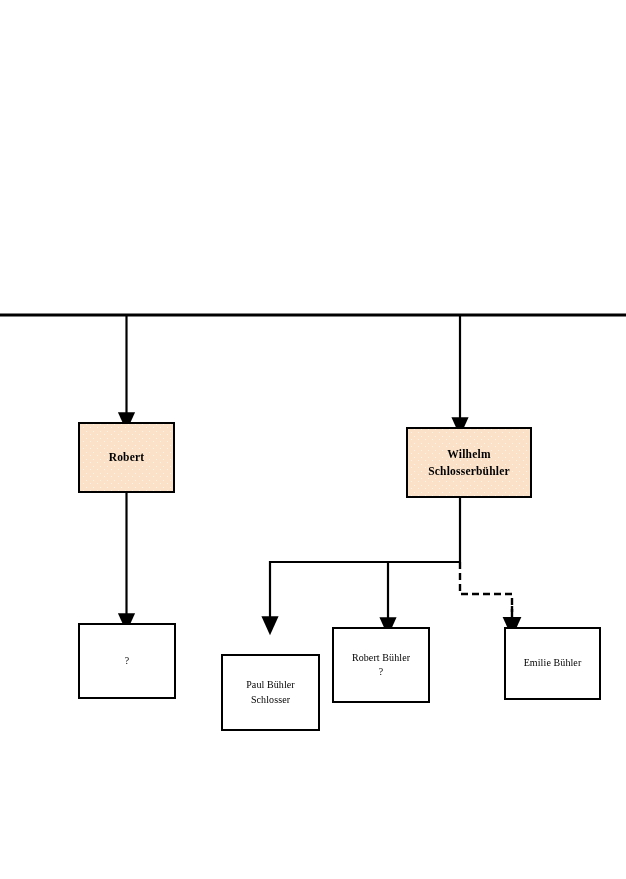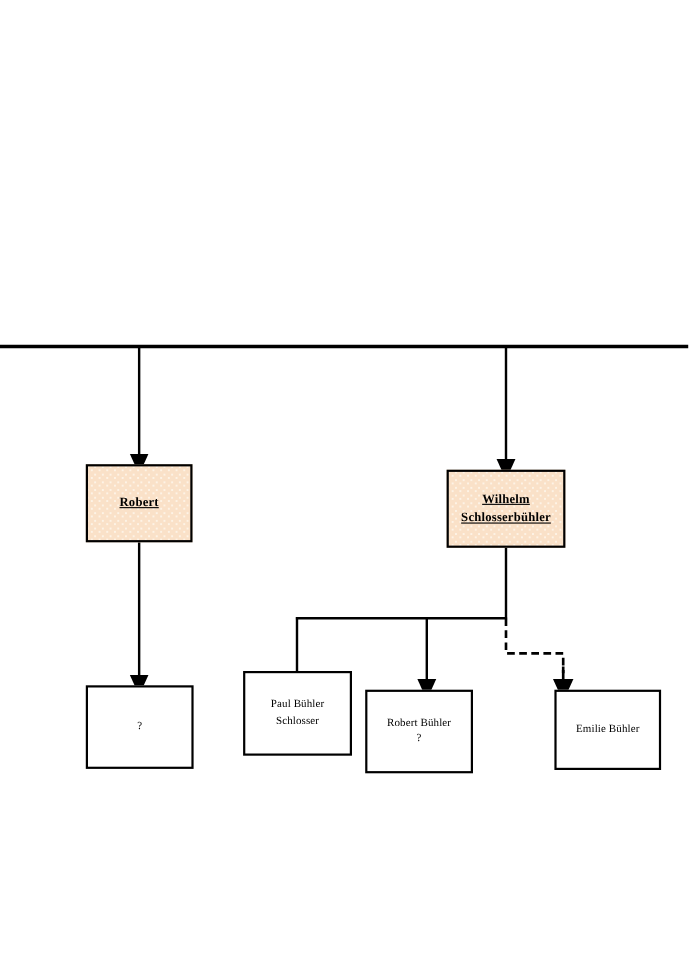--- a/index.html
+++ b/index.html
@@ -37,21 +37,20 @@
     line-height: 1.45;
     color: #000000;
   }
   .node.filled {
     background-color: #fae1c8;
     background-image:
       radial-gradient(#fdf3e6 0.7px, transparent 0.8px),
       radial-gradient(#fdf3e6 0.7px, transparent 0.8px);
     background-size: 7px 7px, 7px 7px;
     background-position: 0 0, 3px 4px;
-    text-decoration: underline;
   }
   .node-line {
     display: block;
     white-space: nowrap;
   }
   .node.person-emph .node-line {
     font-weight: bold;
     font-size: 11.5px;
     letter-spacing: 0.2px;
   }
@@ -92,30 +91,30 @@
     <line x1="388" y1="561" x2="388" y2="620" stroke="#000000" stroke-width="2.2" marker-end="url(#arrowhead)"></line>
 
     <path d="M460,562 L460,594 L512,594 L512,612" fill="none" stroke="#000000" stroke-width="2.4" stroke-dasharray="7 4"></path>
     <line x1="512" y1="606" x2="512" y2="620" stroke="#000000" stroke-width="2.4" marker-end="url(#arrowhead)"></line>
   </svg>
 
   <div class="node filled person-emph" style="left:78px; top:422px; width:97px; height:71px;">
     <span class="node-line">Robert</span>
   </div>
 
-  <div class="node filled person-emph" style="left:406px; top:427px; width:108px; height:71px;">
+  <div class="node filled person-emph" style="left:406px; top:427px; width:126px; height:71px;">
     <span class="node-line">Wilhelm</span>
     <span class="node-line">Schlosserbühler</span>
   </div>
 
   <div class="node unknown" style="left:78px; top:623px; width:98px; height:76px;">
     <span class="node-line">?</span>
   </div>
 
-  <div class="node small" style="left:221px; top:610px; width:99px; height:77px;">
+  <div class="node small" style="left:221px; top:654px; width:99px; height:77px;">
     <span class="node-line">Paul Bühler</span>
     <span class="node-line">Schlosser</span>
   </div>
 
   <div class="node small" style="left:332px; top:627px; width:98px; height:76px;">
     <span class="node-line">Robert Bühler</span>
     <span class="node-line">?</span>
   </div>
 
   <div class="node small" style="left:464px; top:627px; width:97px; height:73px;margin-left:40px;">

